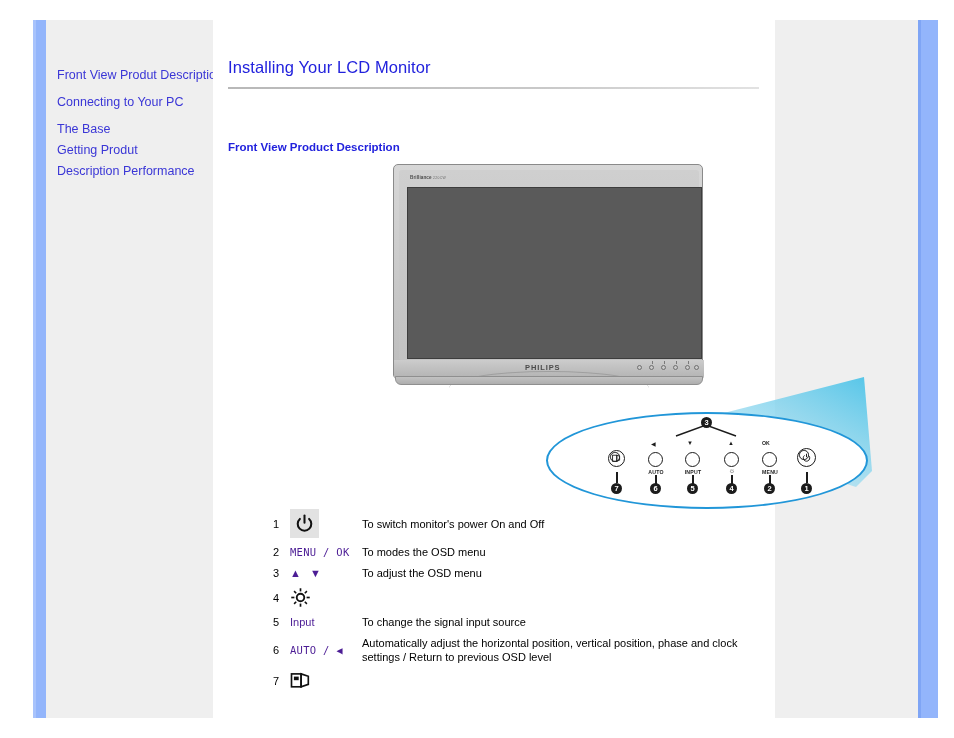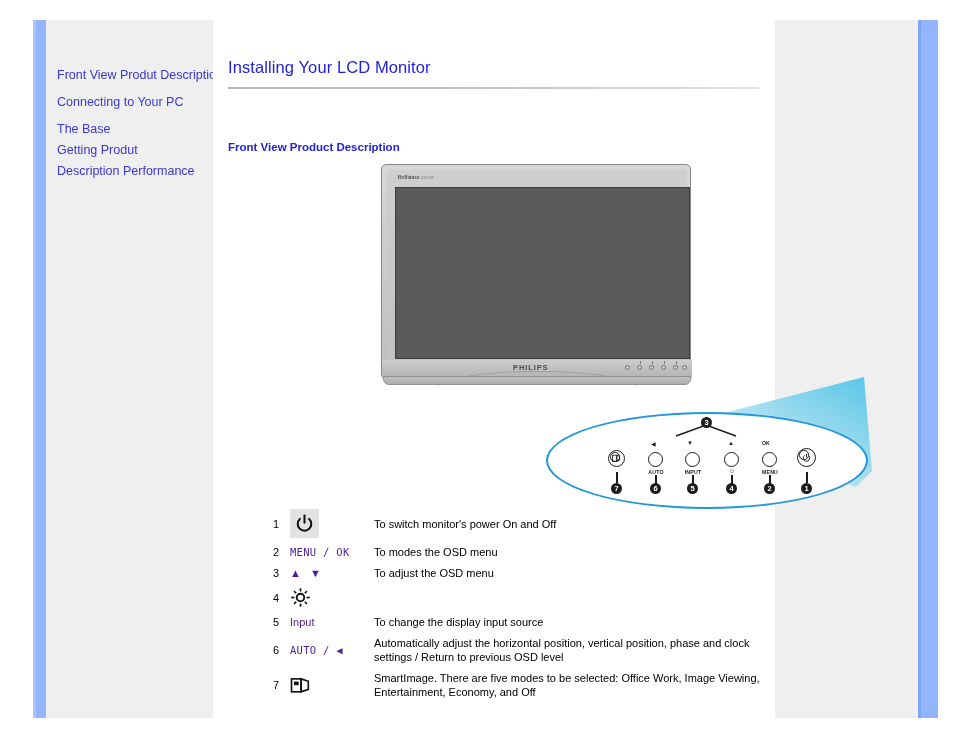--- a/index.html
+++ b/index.html
@@ -98,21 +98,21 @@
     position: absolute;
     left: 15px; top: 111px;
     color: #2222dd;
     font-size: 11.5px;
     font-weight: bold;
   }
 
   
   #monitor-figure {
     position: absolute;
-    left: 128px; top: 128px;
+    left: 140px; top: 128px;
     width: 320px; height: 228px;
   }
   #monitor-outer {
     position: absolute;
     left: 0; top: 0;
     width: 310px; height: 214px;
     background: linear-gradient(to bottom, #d7d7d7 0%, #c9c9c9 55%, #bdbdbd 100%);
     border: 1px solid #8a8a8a;
     border-radius: 5px 5px 3px 3px;
     box-sizing: border-box;
@@ -300,21 +300,20 @@
     justify-content: flex-start;
     font-size: 12px;
     color: #4c1d95;
     position: relative;
   }
   .lg-desc {
     font-size: 11px;
     color: #000;
     line-height: 14px;
     flex: 1;
-    margin-left: 12px;
   }
   .icon-power-box {
     width: 29px; height: 29px;
     background: #e2e2e2;
     display: flex;
     align-items: center;
     justify-content: center;
   }
   .mono-lbl {
     font-family: "DejaVu Sans Mono", monospace;
@@ -488,39 +487,38 @@
             <line x1="5.9" y1="14.1" x2="3.9" y2="16.1" stroke="#111" stroke-width="1.5"></line>
           </svg>
         </div>
       </div>
 
       <div class="legend-row">
         <div class="lg-num">5</div>
         <div class="lg-icon">
           <span class="plain-lbl">Input</span>
         </div>
-        <div class="lg-desc">To change the display input source</div>
+        <div class="lg-desc">To change the signal input source</div>
       </div>
 
       <div class="legend-row">
         <div class="lg-num">6</div>
         <div class="lg-icon">
           <span class="mono-lbl">AUTO / ◀</span>
         </div>
         <div class="lg-desc">Automatically adjust the horizontal position, vertical position, phase and clock settings / Return to previous OSD level</div>
       </div>
 
       <div class="legend-row">
         <div class="lg-num">7</div>
         <div class="lg-icon">
           <svg width="21" height="19" viewBox="0 0 14 12">
             <rect x="1" y="1.6" width="6.4" height="8.6" fill="none" stroke="#111" stroke-width="1.1"></rect>
             <rect x="2.6" y="3.4" width="3.2" height="2.4" fill="#111"></rect>
             <path d="M7.4,1.6 L12.2,3.2 L12.2,8.6 L7.4,10.2 Z" fill="none" stroke="#111" stroke-width="1.1"></path>
           </svg>
         </div>
-        <div class="lg-desc">SmartImage. There are five modes to be selected: Office Work, Image Viewing, Entertainment, Economy, and Off</div>
       </div>
 
     </div>
 
   </main>
 </div>
 
 </body></html>

